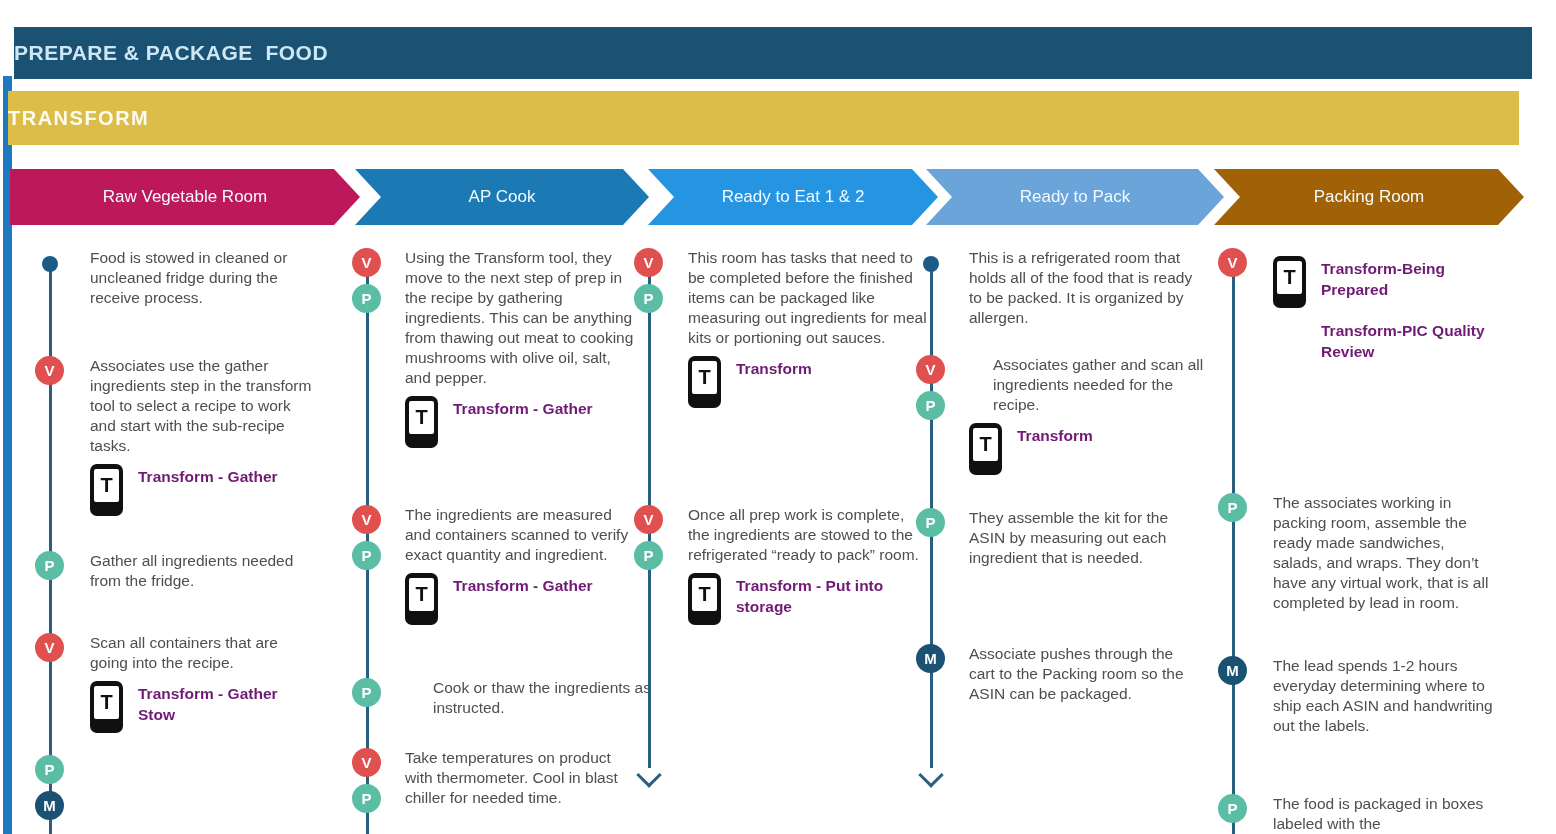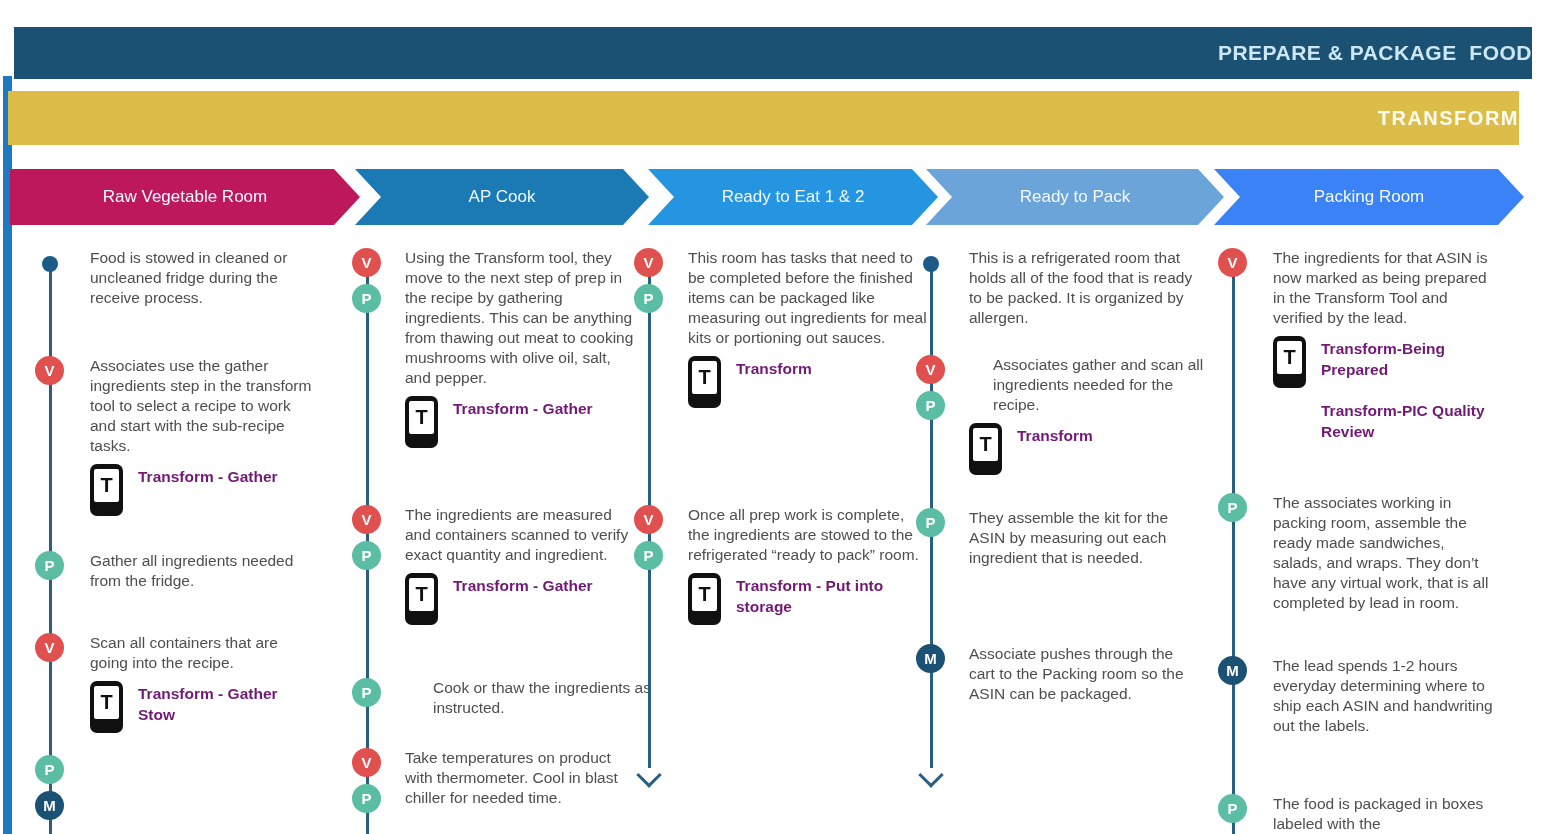--- a/index.html
+++ b/index.html
@@ -1,21 +1,21 @@
 <!DOCTYPE html>
 <html><head>
 <meta charset="utf-8">
 <style>
   html,body{margin:0;padding:0;background:#fff;}
   #canvas{
     position:relative;width:1556px;height:834px;overflow:hidden;background:#ffffff;
     font-family:"Liberation Sans",sans-serif;
   }
   .left-bar{position:absolute;left:3px;top:76px;width:9px;height:758px;background:var(--leftbar);}
-  .banner{position:absolute;display:flex;align-items:center;justify-content:flex-end;}
+  .banner{position:absolute;display:flex;align-items:center;justify-content:flex-start;}
   .banner-top{left:14px;top:27px;width:1518px;height:52px;background:var(--navybar);}
   .banner-top span{color:#cde8f4;font-size:21px;font-weight:bold;letter-spacing:.5px;white-space:pre;}
   .banner-gold{left:8px;top:91px;width:1511px;height:54px;background:var(--gold);}
   .banner-gold span{color:#fdfcf0;font-size:20px;font-weight:bold;letter-spacing:1.5px;}
   .chevron{position:absolute;top:169px;height:56px;display:flex;align-items:center;justify-content:center;}
   .chevron span{color:#f3fbff;font-size:17px;font-weight:500;}
   .chev-first{clip-path:polygon(0 0,calc(100% - 26px) 0,100% 50%,calc(100% - 26px) 100%,0 100%);}
   .chev-notch{clip-path:polygon(0 0,calc(100% - 26px) 0,100% 50%,calc(100% - 26px) 100%,0 100%,26px 50%);}
   .column{position:absolute;top:0;height:834px;}
   .tl-line{position:absolute;width:3px;background:var(--line);}
@@ -53,21 +53,21 @@
       </div>
       <div class="chevron chev-notch" style="left: 355px; width: 294px; background: rgb(27, 121, 180);">
         <span>AP Cook</span>
       </div>
       <div class="chevron chev-notch" style="left: 648px; width: 290px; background: rgb(37, 149, 226);">
         <span>Ready to Eat 1 &amp; 2</span>
       </div>
       <div class="chevron chev-notch" style="left: 926px; width: 298px; background: rgb(107, 164, 216);">
         <span>Ready to Pack</span>
       </div>
-      <div class="chevron chev-notch" style="left: 1214px; width: 310px; background: #3b82f6;">
+      <div class="chevron chev-notch" style="left: 1214px; width: 310px; background: #a16207;">
         <span>Packing Room</span>
       </div>
     </div>
   <div id="cols">
       <div class="column" style="left: 30px; width: 310px;">
         <div class="tl-line" style="left: 19px; top: 262px; height: 572px;"></div>
         <div class="item" style="top: 248px; left: 0px; width: 310px;">
           <div class="tl-dot" style="left: 12px; top: 8px;"></div>
           <div class="step-text" style="margin-left: 60px; width: 226px;">Food is stowed in cleaned or uncleaned fridge during the receive process.</div>
         </div>
@@ -198,21 +198,20 @@
         </div>
         <div class="item" style="top: 644px; left: 0px; width: 300px;">
           <div class="badge badge-M" style="left: 13px; top: 0px;">M</div>
           <div class="step-text" style="margin-left: 66px; width: 224px;">Associate pushes through the cart to the Packing room so the ASIN can be packaged.</div>
         </div>
       </div>
       <div class="column" style="left: 1203px; width: 345px;">
         <div class="tl-line" style="left: 29px; top: 260px; height: 574px;"></div>
         <div class="item" style="top: 248px; left: 0px; width: 345px;">
           <div class="badge badge-V" style="left: 15px; top: 0px;">V</div>
-          <div class="step-text" style="margin-left: 70px; width: 220px;">The ingredients for that ASIN is now marked as being prepared in the Transform Tool and verified by the lead.</div>
           <div class="apps" style="margin-left: 70px;">
             <div class="app-row">
               <div class="phone">
                 <div class="screen">T</div>
               </div>
               <div class="app-label" style="width: 172px;">Transform-Being Prepared</div>
             </div>
             <div class="app-row">
               <div class="phone-spacer"></div>
               <div class="app-label" style="width: 172px;">Transform-PIC Quality Review</div>

